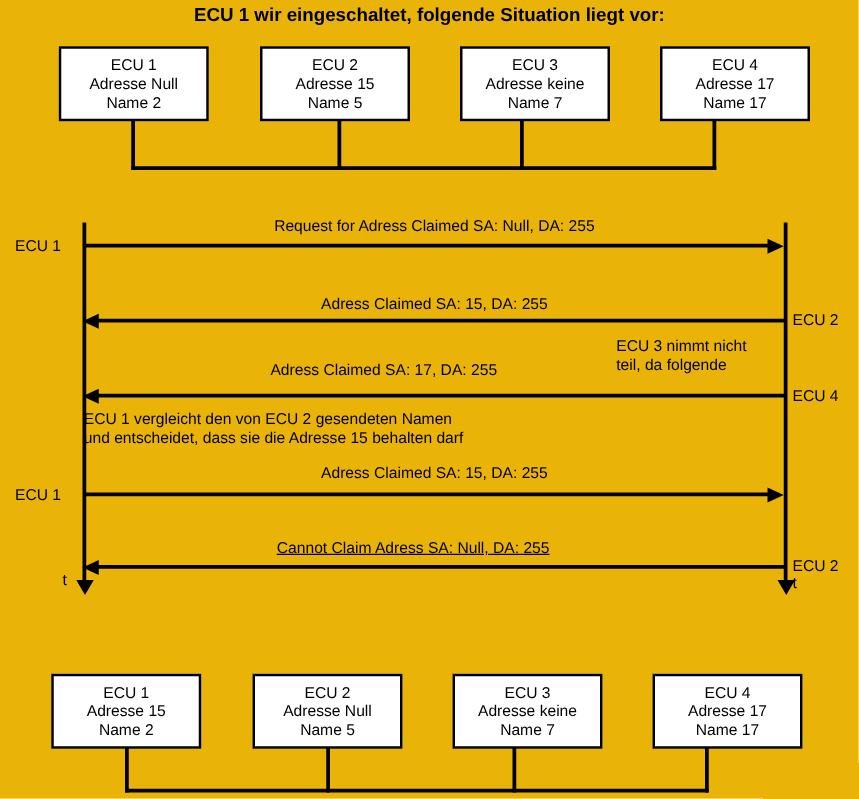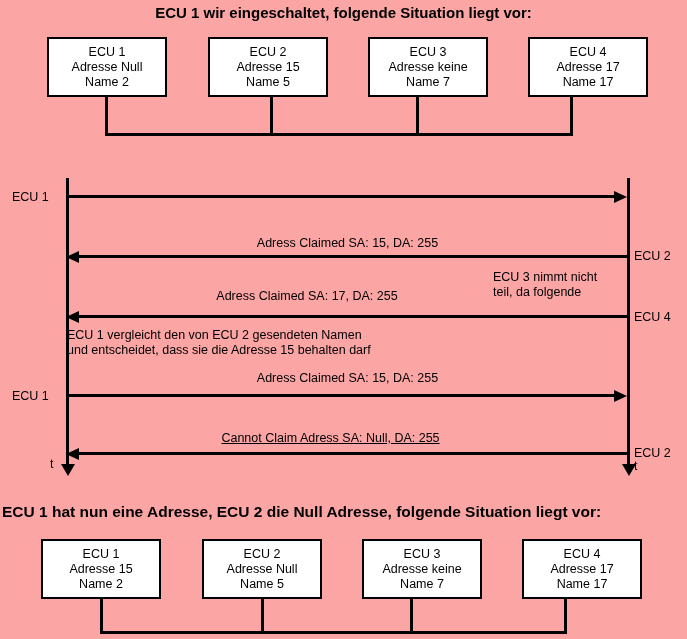--- a/index.html
+++ b/index.html
@@ -9,21 +9,21 @@
     background: #ffffff;
   }
   body {
     font-family: "Liberation Sans", sans-serif;
     color: #000000;
   }
   #canvas {
     position: relative;
     width: 687px;
     height: 639px;
-    background: #fca5a5;
+    background: #eab308;
     overflow: hidden;
   }
 
   
   .title {
     position: absolute;
     font-weight: bold;
     font-size: 15px;
     line-height: 18px;
     white-space: nowrap;
@@ -171,20 +171,21 @@
   <div class="stem" style="left:416px; top:96px;  height:40px;"></div>
   <div class="stem" style="left:570px; top:96px;  height:40px;"></div>
   <div class="bus" style="left:105px; top:133px; width:468px;"></div>
 
   <div class="lifeline" style="left:66px; top:178px; height:290px;"></div>
   <div class="lifeline-head" style="left:61px; top:464px;"></div>
 
   <div class="lifeline" style="left:627px; top:178px; height:290px;"></div>
   <div class="lifeline-head" style="left:622px; top:464px;"></div>
 
+  <div class="msg-label" style="left:67px; top:174px; width:561px;">Request for Adress Claimed SA: Null, DA: 255</div>
   <div class="msg-line" style="left:67px; top:195px; width:550px;"></div>
   <div class="arrow-right" style="left:614px; top:191px;"></div>
   <div class="side-label" style="left:12px; top:190px;">ECU 1</div>
 
   <div class="msg-label" style="left:67px; top:236px; width:561px;">Adress Claimed SA: 15, DA: 255</div>
   <div class="msg-line" style="left:78px; top:255px; width:550px;"></div>
   <div class="arrow-left" style="left:66px; top:251px;"></div>
   <div class="side-label" style="left:634px; top:249px;">ECU 2</div>
 
   <div class="note" style="left:493px; top:270px; width:134px;">
@@ -207,21 +208,20 @@
   <div class="arrow-right" style="left:614px; top:390px;"></div>
   <div class="side-label" style="left:12px; top:389px;">ECU 1</div>
 
   <div class="msg-label" style="left:50px; top:431px; width:561px;text-decoration:underline;">Cannot Claim Adress SA: Null, DA: 255</div>
   <div class="msg-line" style="left:78px; top:452px; width:550px;"></div>
   <div class="arrow-left" style="left:66px; top:448px;"></div>
   <div class="side-label" style="left:634px; top:446px;">ECU 2</div>
   <div class="t-label" style="left:634px; top:459px;">t</div>
   <div class="t-label" style="left:50px; top:457px;">t</div>
 
-  <div class="title" id="title-bottom">ECU 1 hat nun eine Adresse, ECU 2 die Null Adresse, folgende Situation liegt vor:</div>
 
   <div class="ecu-box" style="left:41px; top:539px;">
     <span>ECU 1</span>
     <span>Adresse 15</span>
     <span>Name 2</span>
   </div>
   <div class="ecu-box" style="left:202px; top:539px;">
     <span>ECU 2</span>
     <span>Adresse Null</span>
     <span>Name 5</span>

